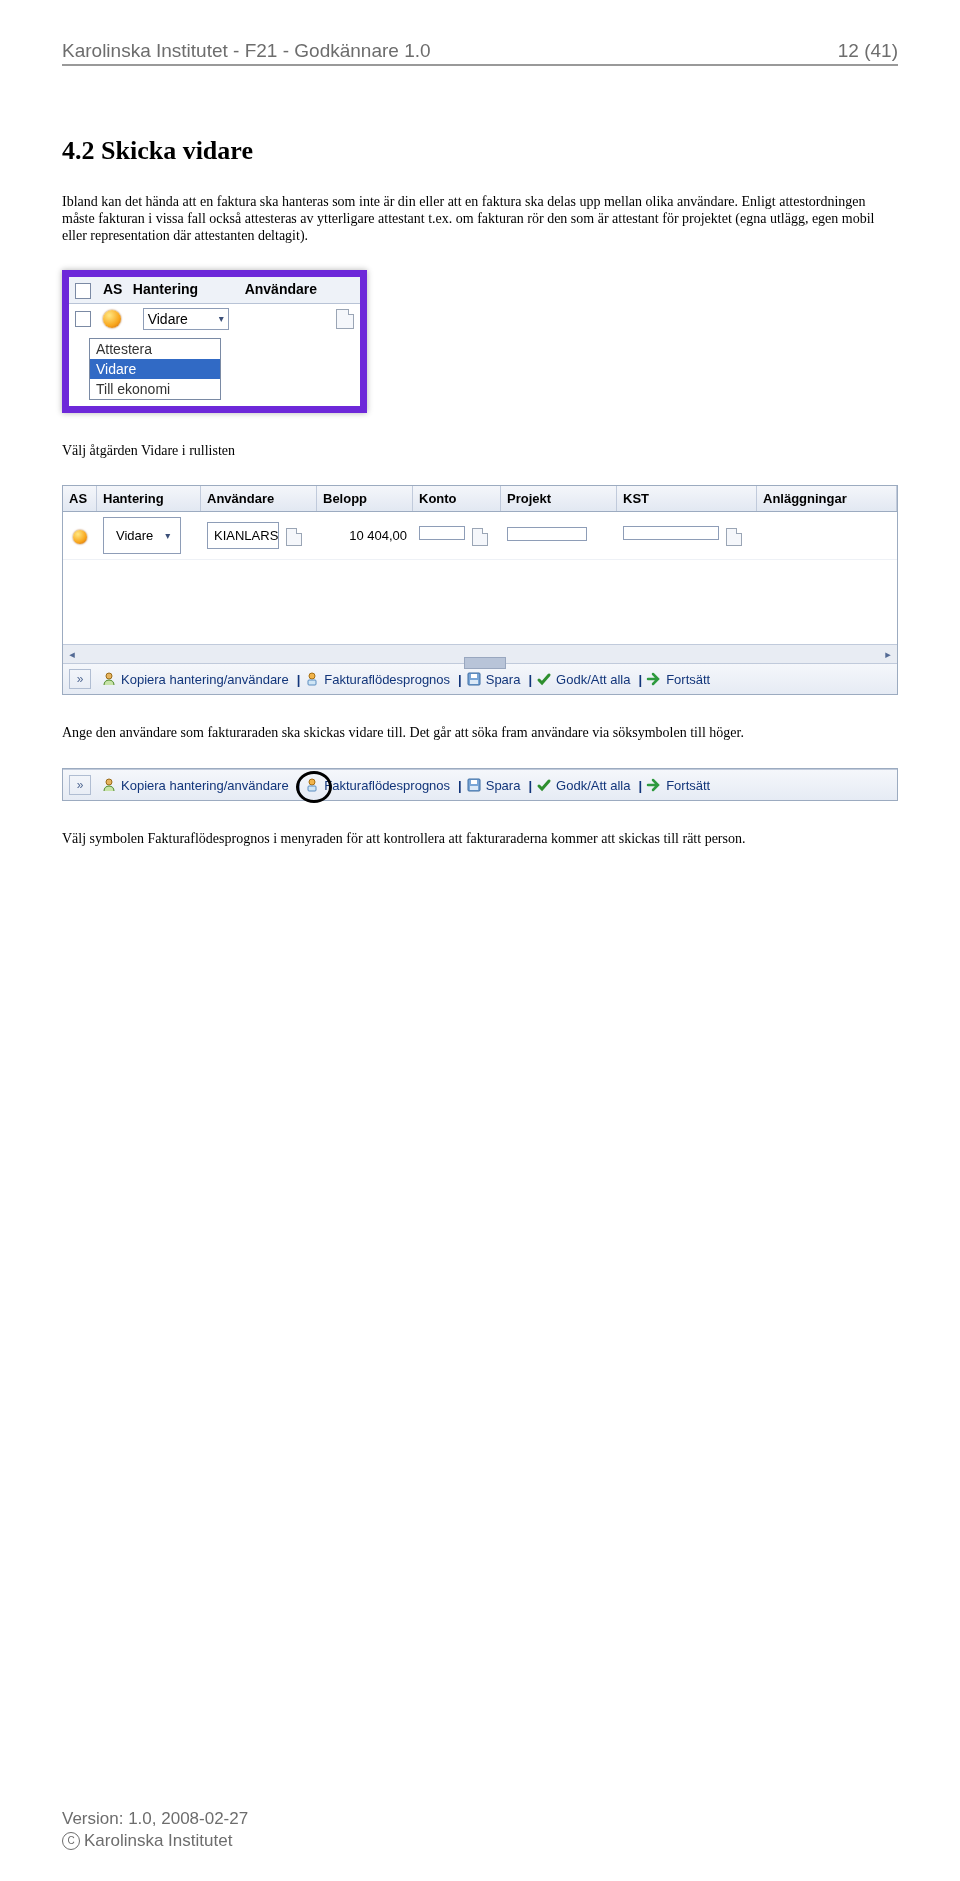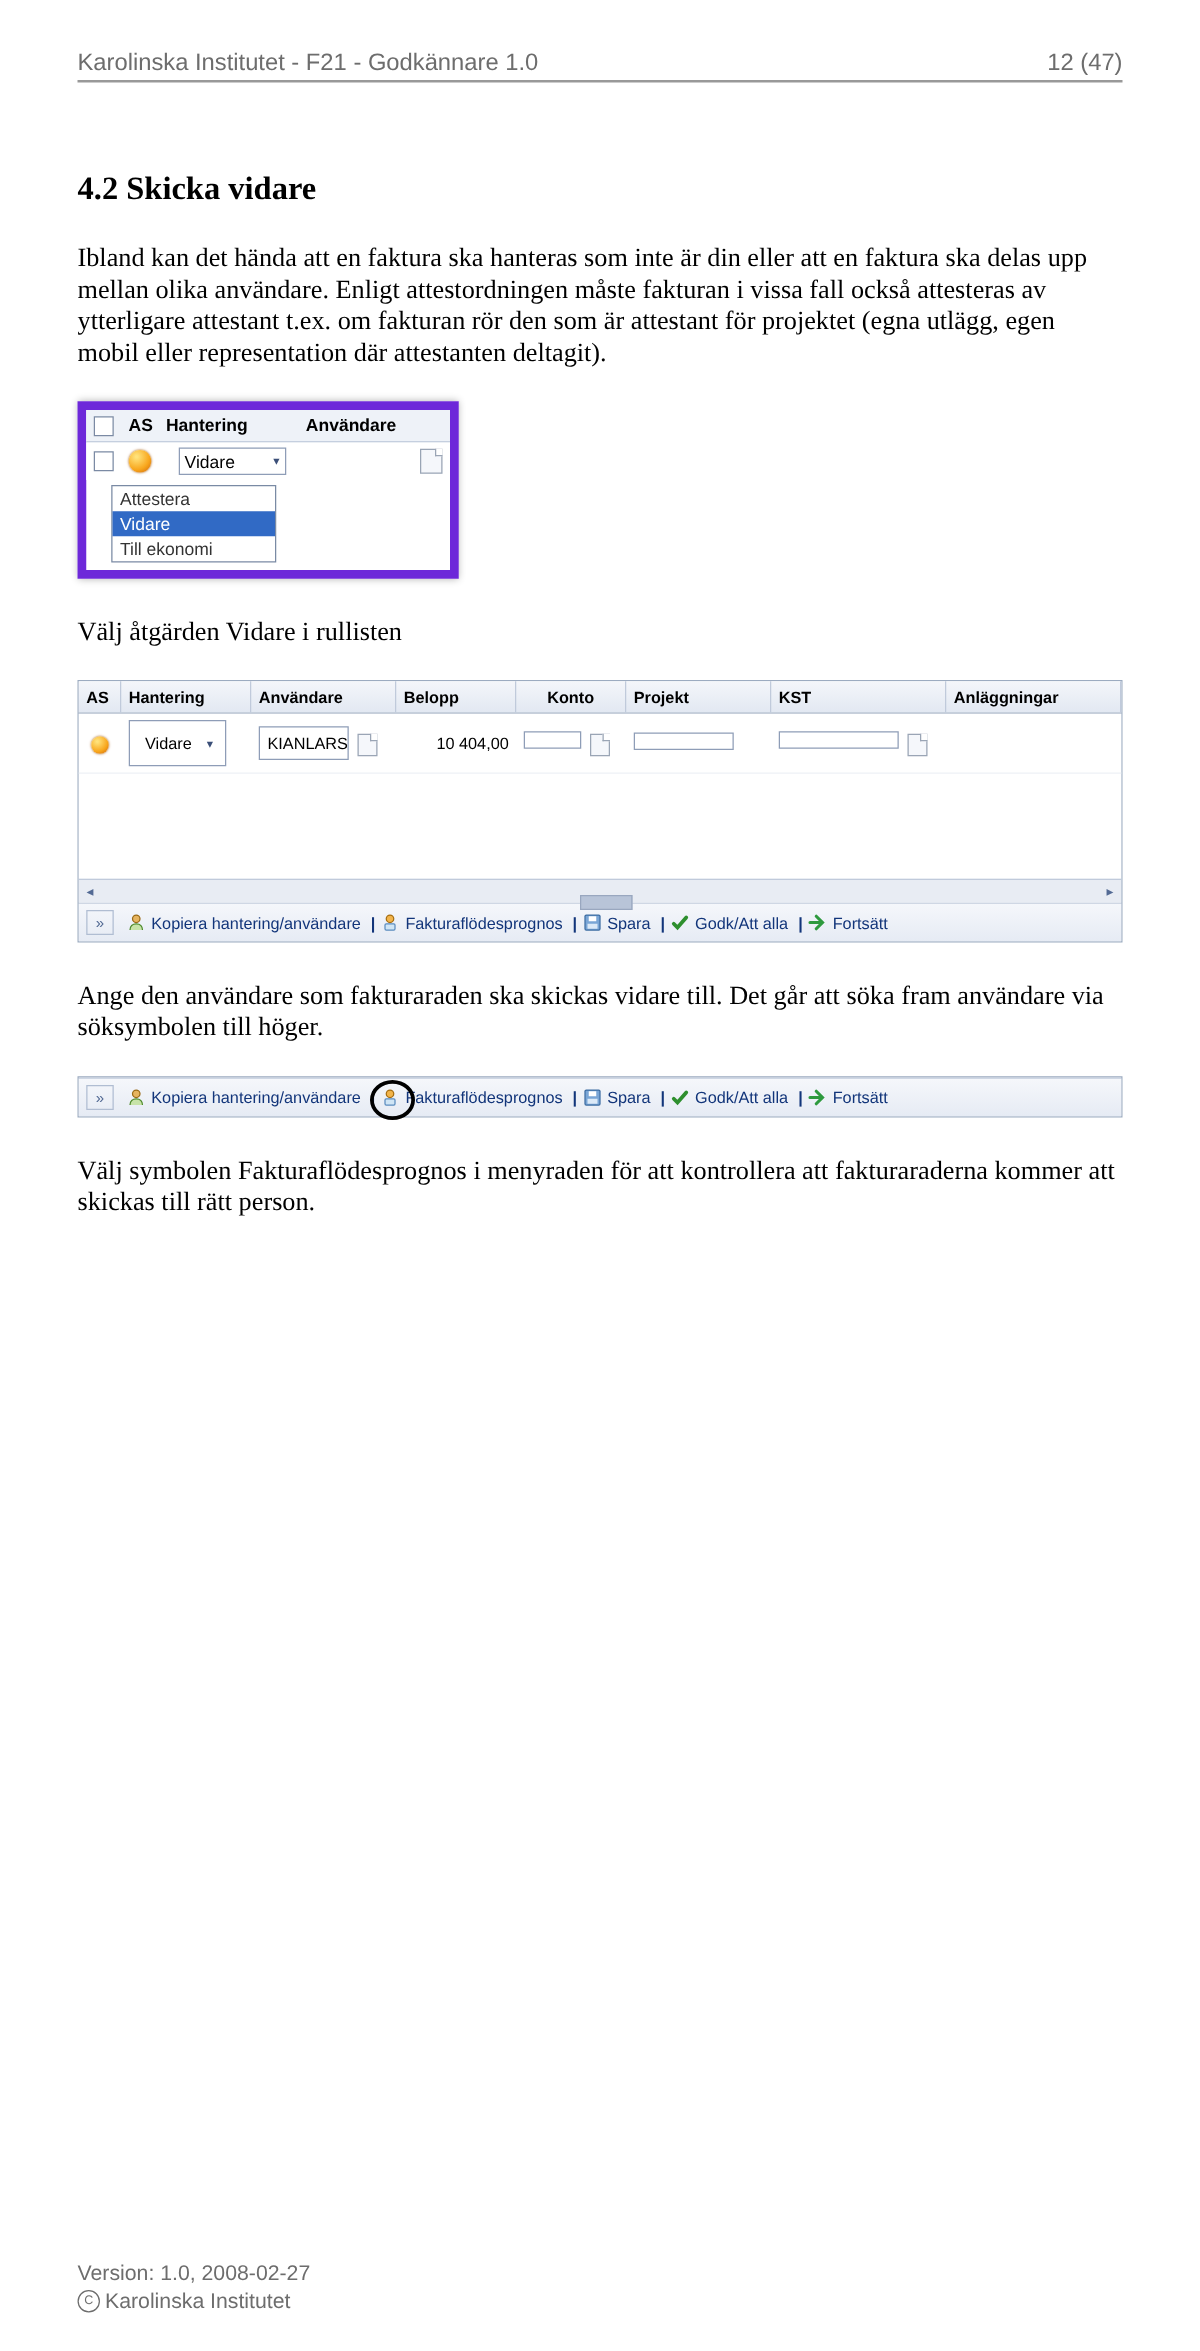--- a/index.html
+++ b/index.html
@@ -1,20 +1,20 @@
 <!DOCTYPE html>
 <html><head>
 <meta charset="utf-8">
 <style>
   html,body{margin:0;padding:0;background:#fff;color:#000;font-family:"Times New Roman",Times,serif;font-size:21px;}
   .page{width:960px;min-height:1881px;margin:0;padding:40px 62px 30px 62px;box-sizing:border-box;position:relative;}
   .hdr{display:flex;justify-content:space-between;font-family:Arial,Helvetica,sans-serif;font-size:19px;color:#6d6d6d;}
   .hrule{border:none;border-top:2px solid #999;margin:2px 0 0 0;}
   h2.sec{font-family:Liberation Serif, serif;font-size:26px;font-weight:bold;margin:70px 0 28px 0;}
-  p.body{font-size:21px;line-height:1.2;margin:0 0 26px 0;}
+  p.body{font-size:14px;line-height:1.2;margin:0 0 26px 0;}
   
   .widget1{display:inline-block;border:7px solid #6d28d9;box-shadow:0 0 6px rgba(0,0,0,0.3);background:#fff;font-family:"Segoe UI",Tahoma,sans-serif;font-size:14px;color:#000;}
   .w1-head{background:#eef2f8;border-bottom:1px solid #b8c3d6;padding:4px 6px;}
   .w1-head span{display:inline-block;font-weight:bold;}
   .w1-row{padding:4px 6px;background:#fff;}
   .w1-row>*{display:inline-block;vertical-align:middle;}
   .cb{display:inline-block;width:14px;height:14px;border:1px solid #7b8aa4;background:#fff;margin-right:8px;vertical-align:middle;}
   .status-orb{width:18px;height:18px;border-radius:50%;background:radial-gradient(circle at 35% 30%,#ffe27a 5%,#f8a61c 60%,#c9610c 100%);box-shadow:0 0 2px #a05400;display:inline-block;margin-right:8px;vertical-align:middle;}
   .select-box{display:inline-flex;align-items:center;border:1px solid #8e9db7;background:#fff;padding:2px 4px;min-width:76px;margin-right:6px;}
   .select-box .caret{margin-left:auto;font-size:10px;color:#3b4f78;}
@@ -53,21 +53,21 @@
   .copyrow{display:flex;align-items:center;gap:4px;margin-top:2px;}
   .copyrow .c{display:inline-flex;align-items:center;justify-content:center;width:16px;height:16px;border:1.5px solid #6d6d6d;border-radius:50%;font-size:10px;line-height:1;color:#6d6d6d;}
 </style>
 </head>
 <body>
 
 <div class="page">
 
   <div class="hdr">
     <span>Karolinska Institutet - F21 - Godkännare 1.0</span>
-    <span>12 (47)</span>
+    <span>12 (41)</span>
   </div>
   <hr class="hrule">
 
   <h2 class="sec">4.2 Skicka vidare</h2>
 
   <p class="body">Ibland kan det hända att en faktura ska hanteras som inte är din eller att en faktura ska delas upp mellan olika användare. Enligt attestordningen måste fakturan i vissa fall också attesteras av ytterligare attestant t.ex. om fakturan rör den som är attestant för projektet (egna utlägg, egen mobil eller representation där attestanten deltagit).</p>
 
   
   <div class="widget1" style="margin-bottom:30px;">
     <div class="w1-head">
@@ -96,21 +96,21 @@
 
   <p class="body">Välj åtgärden Vidare i rullisten</p>
 
   
   <div class="grid" style="margin-bottom:30px;">
     <div class="grid-head">
       <span style="width:34px;">AS</span>
       <span style="width:104px;">Hantering</span>
       <span style="width:116px;">Användare</span>
       <span style="width:96px;">Belopp</span>
-      <span style="width:88px;text-align:center;">Konto</span>
+      <span style="width:88px;">Konto</span>
       <span style="width:116px;">Projekt</span>
       <span style="width:140px;">KST</span>
       <span style="flex:1;">Anläggningar</span>
     </div>
     <div class="grid-body">
       <div class="grid-row">
         <span style="width:34px;text-align:center;"><span class="status-orb" style="width:14px;height:14px;margin:0;"></span></span>
         <span style="width:104px;">
           <span class="sel-inline">
             <span>Vidare</span>

